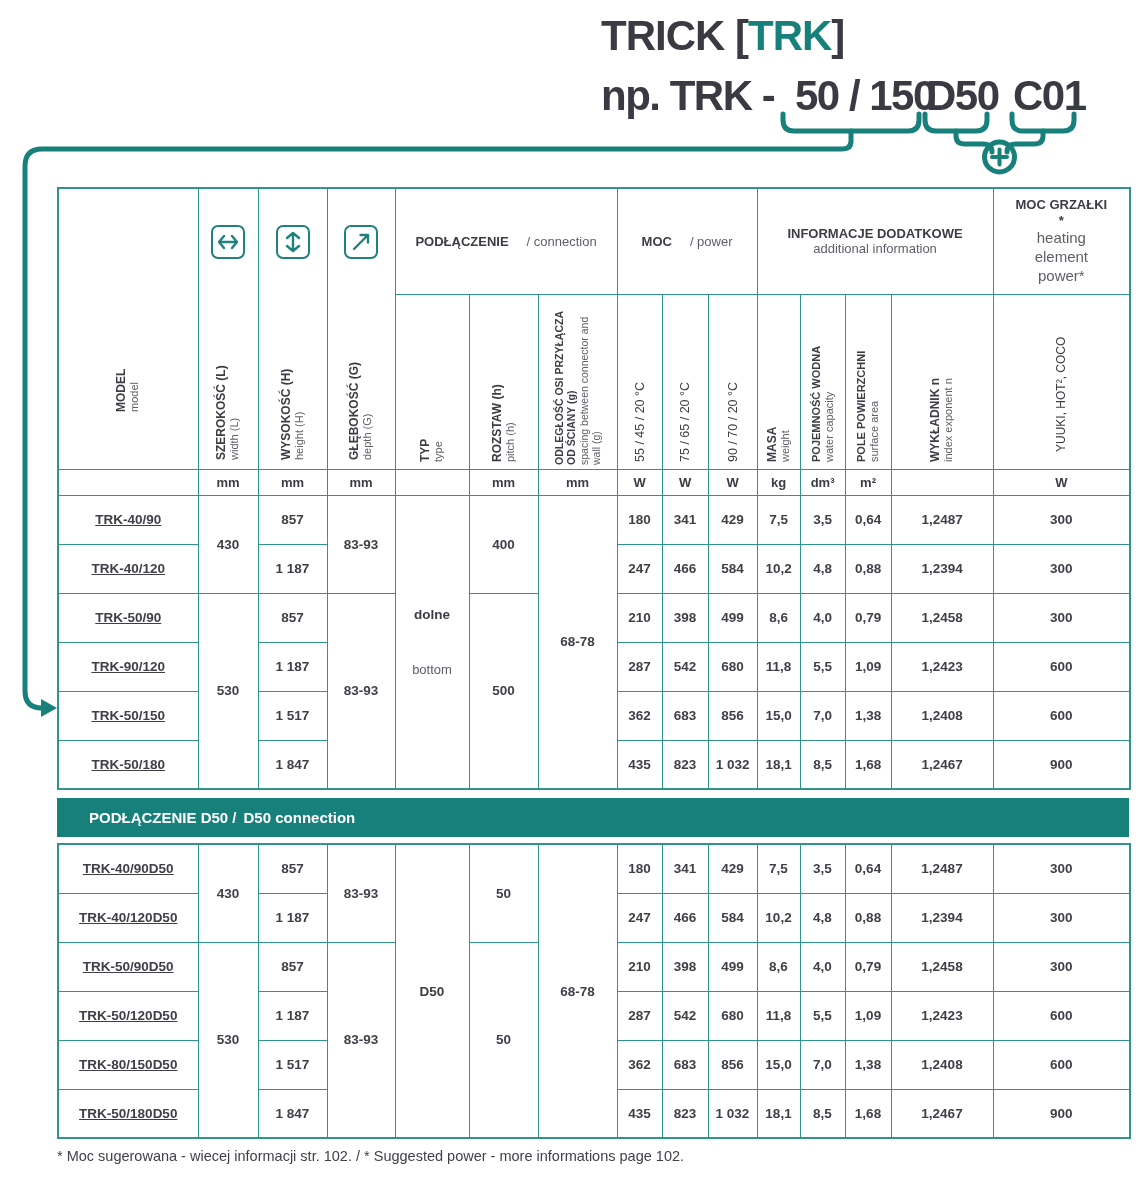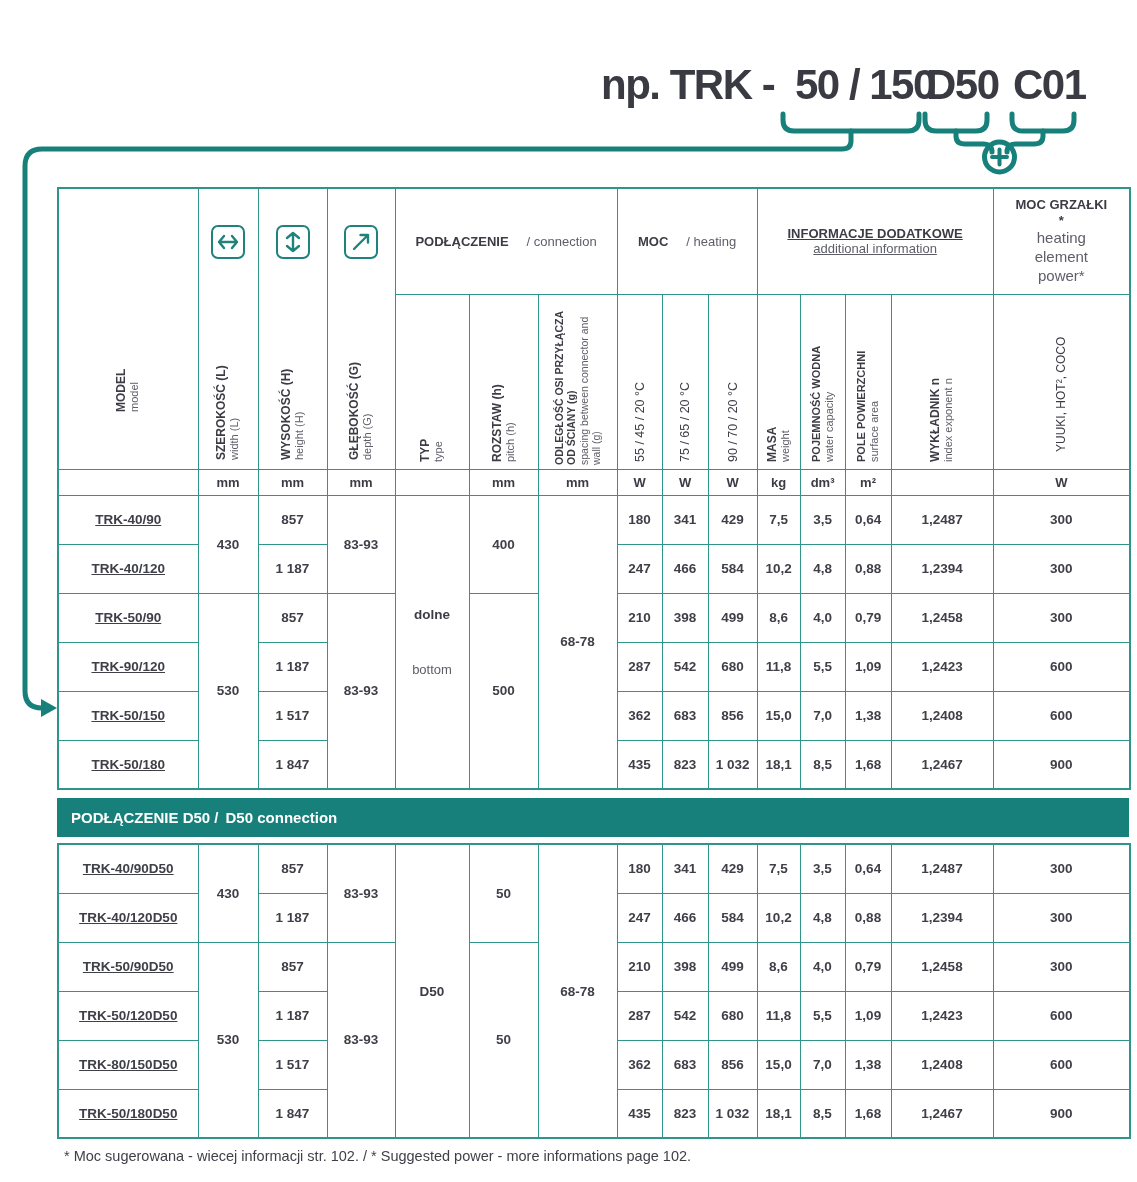--- a/index.html
+++ b/index.html
@@ -16,21 +16,21 @@
 
   
   .overlay{position:absolute;left:0;top:0;pointer-events:none;}
   .stroke{fill:none;stroke:var(--teal);stroke-width:5px;stroke-linecap:round;}
   .stroke-thin{fill:none;stroke:var(--teal);stroke-width:4px;stroke-linecap:round;}
   .fillteal{fill:var(--teal);stroke:none;}
 
   
   .title{position:absolute;left:601px;top:12px;font-size:42px;font-weight:bold;letter-spacing:-1px;color:#3A3A43;white-space:nowrap;}
   .title .hl{color:var(--teal);}
-  .ex{position:absolute;top:61px;font-size:42px;font-weight:bold;letter-spacing:-1.5px;color:#3A3A43;white-space:nowrap;}
+  .ex{position:absolute;top:72px;font-size:42px;font-weight:bold;letter-spacing:-1.5px;color:#3A3A43;white-space:nowrap;}
   .ex-a{left:601px;} .ex-b{left:783px;margin-left:12px;} .ex-c{left:926px;} .ex-d{left:1013px;}
 
   
   .tables{position:absolute;left:57px;top:187px;width:1072px;}
   table.spec{width:1072px;table-layout:fixed;border-collapse:collapse;border:2px solid var(--border);}
   table.spec th,table.spec td{border:1px solid var(--border);padding:0;vertical-align:middle;text-align:center;position:relative;background:#fff;}
   tr.hA th{height:106px;}
   tr.hB th{height:175px;}
   tr.hU td{height:26px;font-size:13px;font-weight:bold;color:var(--dark);}
   tbody td{height:49px;font-size:13.5px;font-weight:bold;color:#3F3F48;}
@@ -51,53 +51,54 @@
 
   
   .dim-icon{position:absolute;top:36px;left:50%;transform:translateX(-50%);width:34px;height:34px;border:2px solid #1F837C;border-radius:7px;display:flex;align-items:center;justify-content:center;background:#fff;}
   .dim-icon svg{display:block;}
   .arrow{fill:none;stroke:#1F837C;stroke-width:2.4px;stroke-linecap:round;stroke-linejoin:round;}
 
   
   .ghead{font-size:13px;}
   .gpl{font-weight:bold;color:var(--dark);}
   .gen{font-weight:normal;color:var(--muted);margin-left:18px;}
-  .blk{display:block;margin-left:0;text-decoration:underline;}
+  .blk{display:block;margin-left:0;}
   .heater-h .gpl{display:block;width:92px;margin:0 auto;line-height:1.25;}
   .heater-h .gen{display:block;width:80px;margin:0 auto;line-height:1.25;font-size:15px;}
   .info-h .gen{margin-left:0;}
 
   
   .typewrap .pl2{display:block;font-weight:bold;font-size:13.5px;color:var(--dark);}
   .typewrap .en2{display:block;font-weight:normal;font-size:13px;color:var(--muted);margin-top:40px;}
 
   
-  .band{width:1072px;height:39px;margin:8px 0 6px 0;background:var(--teal);color:#fff;display:flex;align-items:center;padding-left:14px;font-size:15px;}
+  .band{width:1072px;height:39px;margin:8px 0 6px 0;background:var(--teal);color:#fff;display:flex;align-items:center;padding-left:32px;font-size:15px;}
   .band .b-pl{font-weight:bold;}
   .band .b-en{font-weight:bold;margin-left:7px;}
 
-  .footnote{position:absolute;left:57px;top:1148px;font-size:14.5px;color:#3F3F48;margin-left:7px;}
+  .footnote{position:absolute;left:57px;top:1148px;font-size:14.5px;color:#3F3F48;}
 </style>
 </head>
 <body>
 
 <div class="page">
 
   <svg class="overlay" width="1137" height="1182" viewBox="0 0 1137 1182">
     <path class="stroke" d="M851,131 L851,141 Q851,149 842,149 L42,149 Q25,149 25,166 L25,691 Q25,708 42,708 L44,708"></path>
     <polygon class="fillteal" points="57,708 41,699 41,717"></polygon>
     <path class="stroke" d="M783,114 L783,120 Q783,131 794,131 L908,131 Q919,131 919,120 L919,114"></path>
     <path class="stroke" d="M925,114 L925,120 Q925,131 936,131 L976,131 Q987,131 987,120 L987,114"></path>
     <path class="stroke" d="M1012,114 L1012,120 Q1012,131 1023,131 L1063,131 Q1074,131 1074,120 L1074,114"></path>
     <path class="stroke" d="M956,131 L956,136 Q956,144 965,144 L983,144 Q992,144 992,152"></path>
     <path class="stroke" d="M1043,131 L1043,136 Q1043,144 1034,144 L1016,144 Q1007,144 1007,152"></path>
     <circle class="stroke" cx="999.5" cy="157" r="15" fill="#ffffff"></circle>
     <path class="stroke-thin" d="M992,157 L1007,157 M999.5,149.5 L999.5,164.5"></path>
   </svg>
 
+  <div class="title"><span>TRICK [</span><span class="hl">TRK</span><span>]</span></div>
   <span class="ex ex-a">np. TRK -</span>
   <span class="ex ex-b">50 / 150</span>
   <span class="ex ex-c">D50</span>
   <span class="ex ex-d">C01</span>
 
   <div class="tables">
 
     <table class="spec">
       <colgroup>
         <col style="width:140px">
@@ -151,21 +152,21 @@
                 <svg width="22" height="22" viewBox="0 0 22 22">
                   <path class="arrow" d="M4 18 L18 4 M10.5 4 L18 4 L18 11.5"></path>
                 </svg>
               </span>
             <div class="vlab tall">
                 <span class="pl">GŁĘBOKOŚĆ (G)</span>
                 <span class="en">depth (G)</span>
               </div>
           </th>
           <th class="ghead" colspan="3"><span class="gpl">PODŁĄCZENIE</span><span class="gen">/ connection</span></th>
-          <th class="ghead" colspan="3"><span class="gpl">MOC</span><span class="gen">/ heating</span></th>
+          <th class="ghead" colspan="3"><span class="gpl">MOC</span><span class="gen">/ power</span></th>
           <th class="ghead info-h" colspan="4">
               <span class="gpl blk">INFORMACJE DODATKOWE</span>
               <span class="gen blk">additional information</span>
             </th>
           <th class="ghead heater-h">
               <span class="gpl">MOC GRZAŁKI *</span>
               <span class="gen">heating element power*</span>
             </th>
         </tr>
         <tr class="hB">

